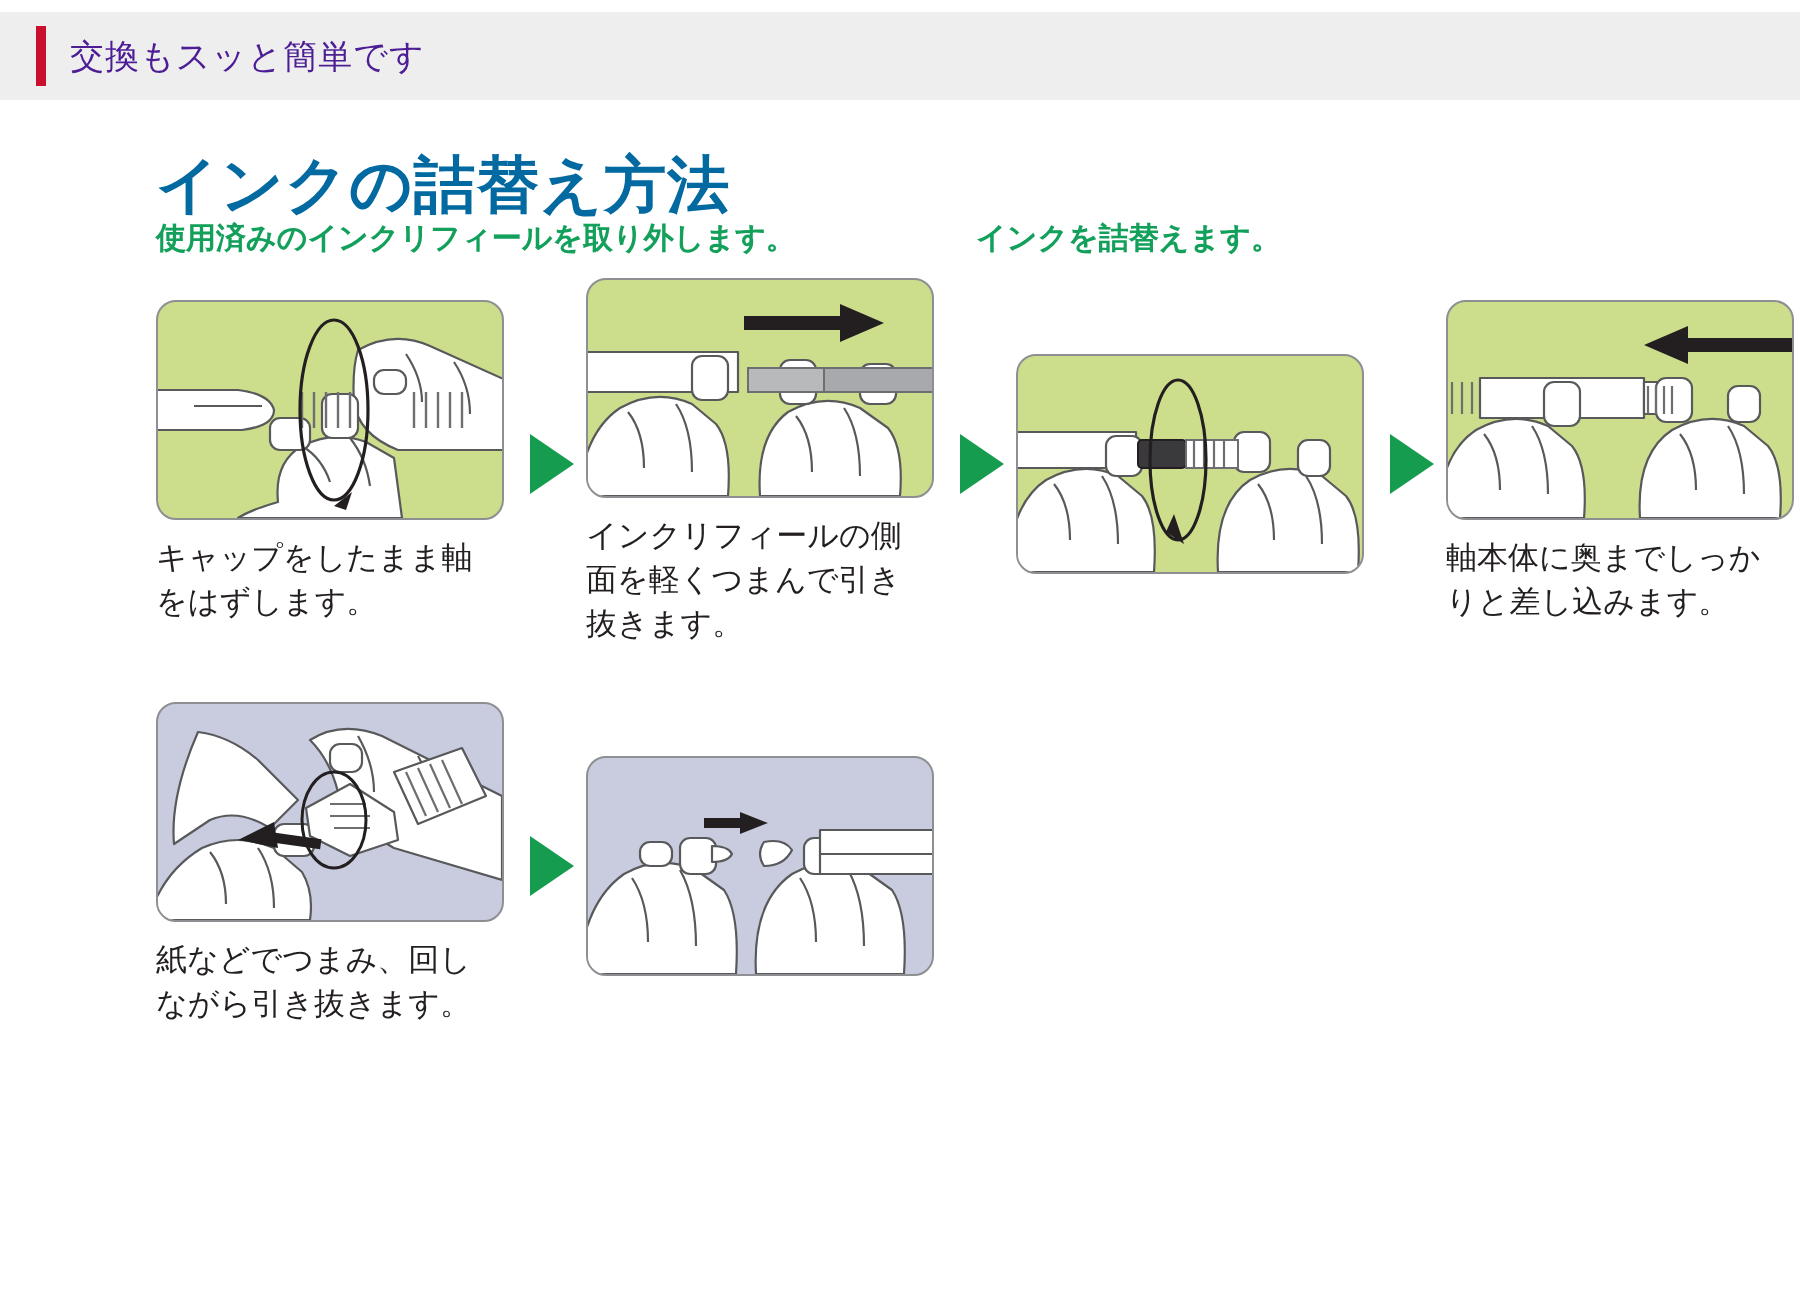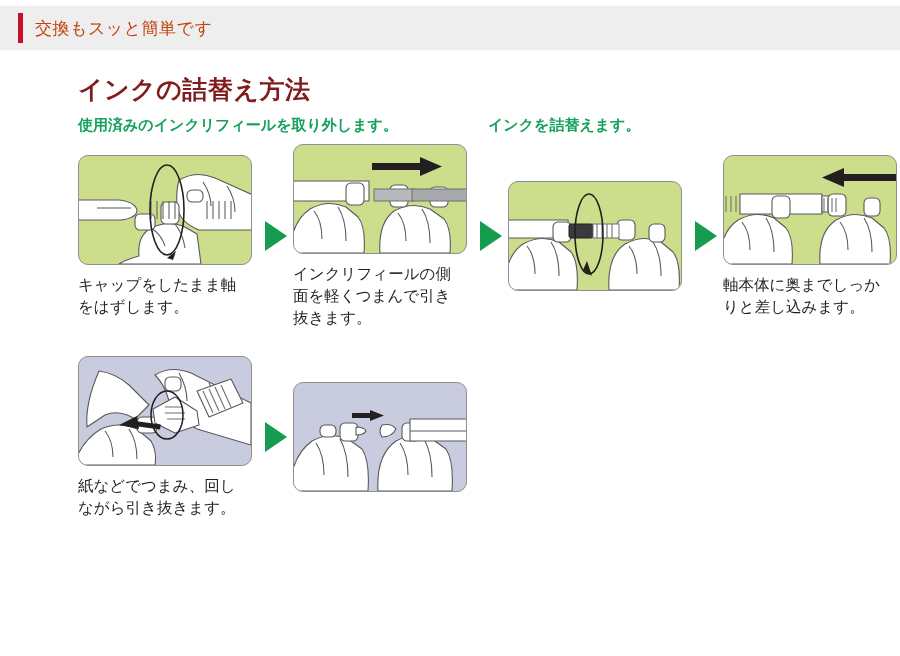--- a/index.html
+++ b/index.html
@@ -32,50 +32,49 @@
     height: 30px;
     background: #c8102e;
     margin-left: 18px;
     flex: 0 0 auto;
   }
   .header-title {
     margin-left: 12px;
     font-size: 17px;
     font-weight: 400;
     letter-spacing: 0.5px;
-    color: #c2410c;
+    color: #4c1d95;
     white-space: nowrap;
   }
 
   
   .content {
     position: absolute;
     left: 0;
     top: 50px;
     width: 900px;
   }
 
   .section {
     padding-left: 78px;
   }
   .section-ink { padding-top: 26px; }
   .section-nib { padding-top: 18px; }
 
   .section-title {
-    font-size: 25px;
+    font-size: 31px;
     font-weight: bold;
     letter-spacing: 0.5px;
-    color: #7f1d1d;
+    color: #0369a1;
     margin: 0;
     line-height: 1.1;
   }
 
   .sub-row {
     display: flex;
-    margin-top: 11px;
     height: 20px;
   }
   .sub-label {
     font-size: 15px;
     font-weight: bold;
     color: #13a05b;
     white-space: nowrap;
     line-height: 20px;
   }
   .sub-label-1 { width: 410px; }

